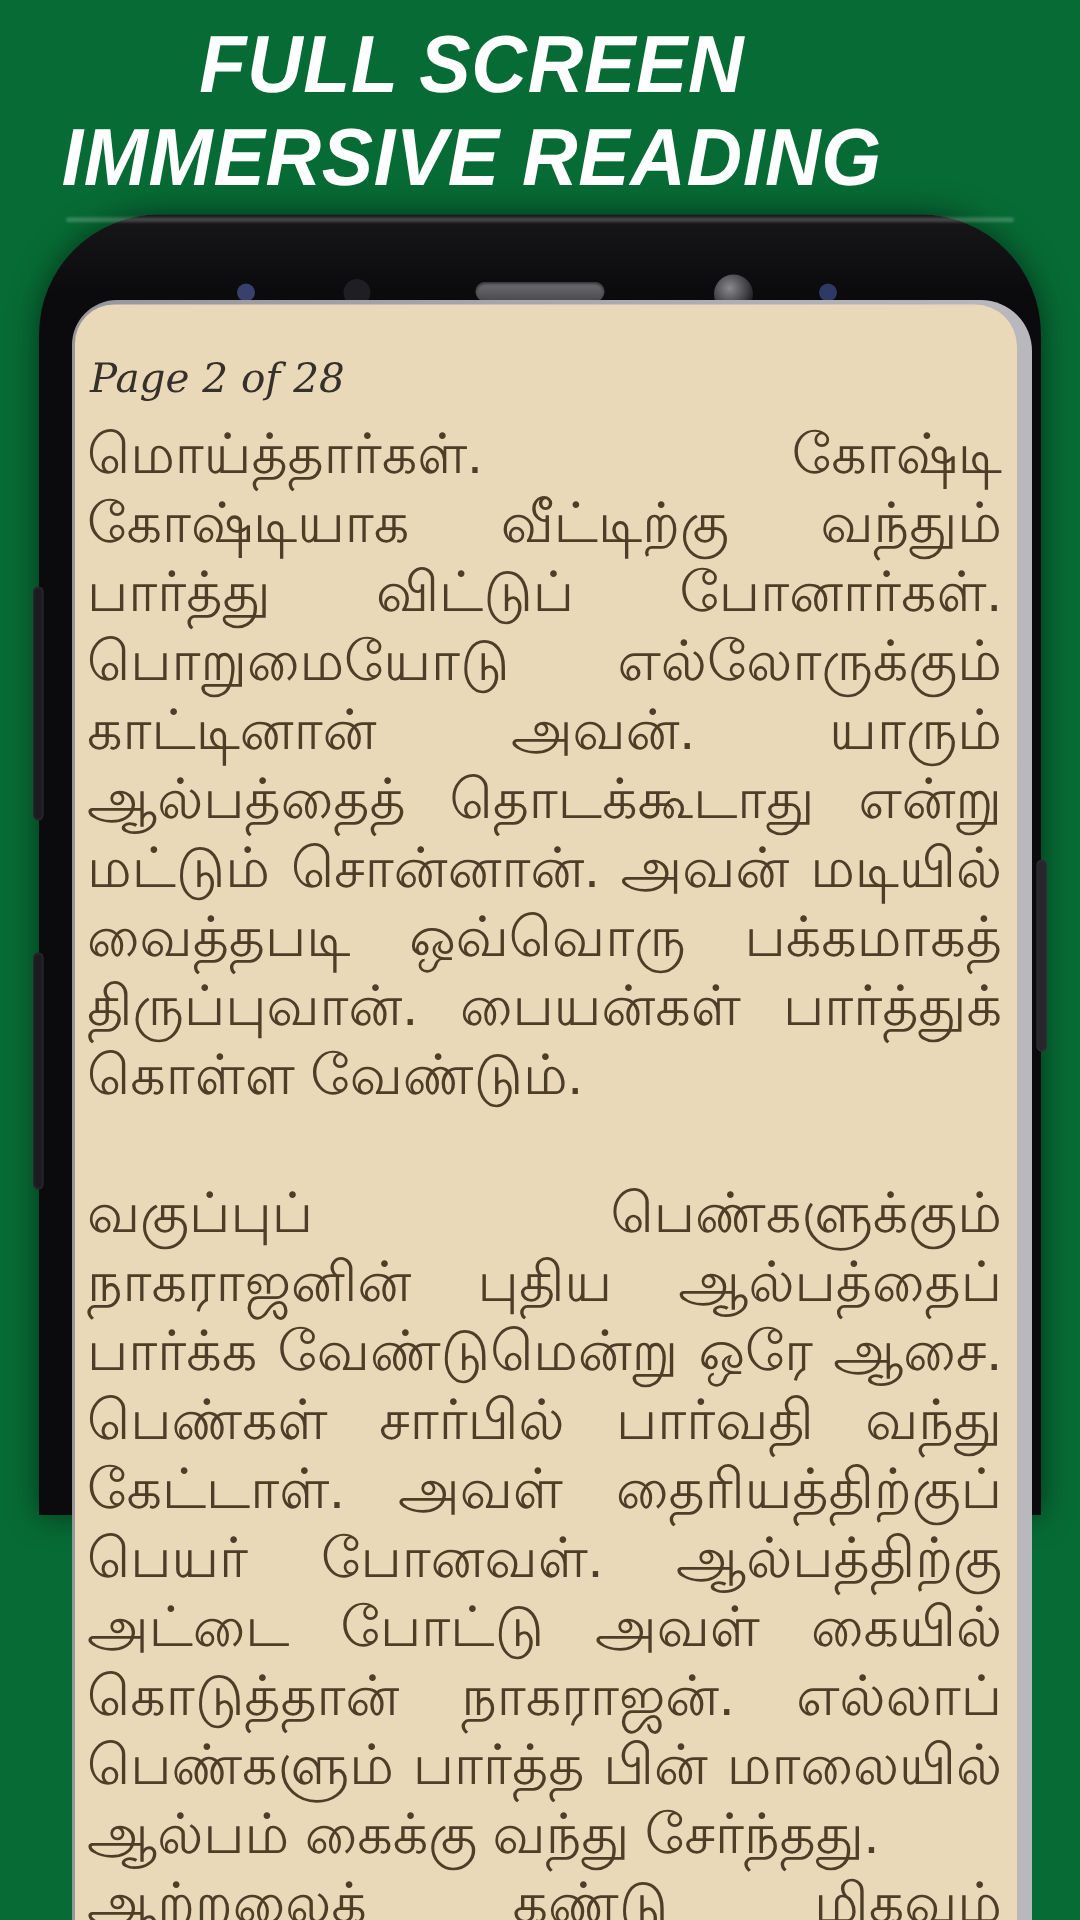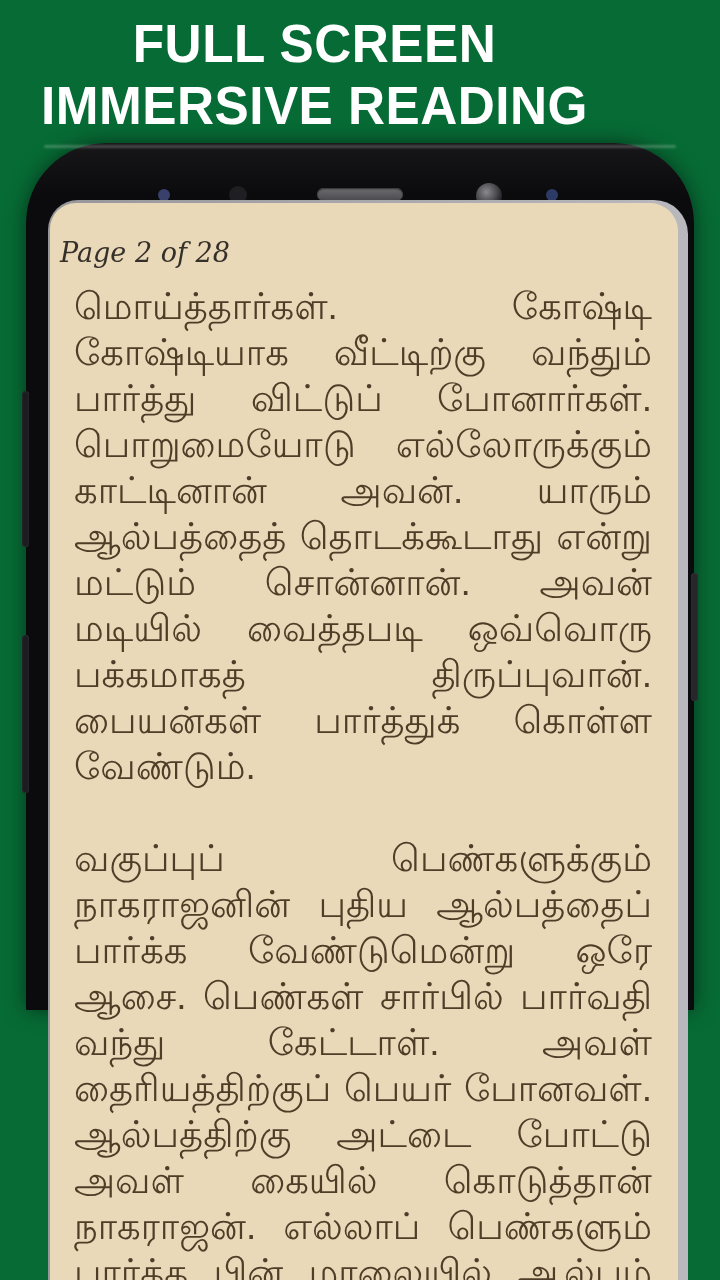--- a/index.html
+++ b/index.html
@@ -7,21 +7,21 @@
     width:720px;height:1280px;
     background:#076b35;
     position:relative;
     overflow:hidden;
     font-family:"Liberation Sans",sans-serif;
   }
   
   .banner{
     position:absolute;top:12px;left:0;width:629px;
     text-align:center;color:#ffffff;
-    font-weight:600;letter-spacing:.5px;
+    font-weight:600;letter-spacing:.5px;font-style:italic;
   }
   .banner .bline{
     font-size:54px;line-height:62px;
     transform:scaleX(.95);transform-origin:center;
   }
   
   .phone{
     position:absolute;left:26px;top:143px;width:668px;height:867px;
     background:linear-gradient(180deg,#17171a 0%,#0b0b0d 6%,#0b0b0d 100%);
     border-radius:80px 80px 0 0;
@@ -76,21 +76,21 @@
     font-family:"DejaVu Serif",serif;font-style:italic;
     font-size:27px;color:#35302a;white-space:nowrap;
   }
   .book-title{
     font-size:29px;color:#493a25;white-space:nowrap;
   }
   .body-text{
     margin-top:12px;color:#4e3d27;
   }
   .body-text p{
-    margin:16px;font-size:37px;line-height:46px;
+    margin:0;font-size:37px;line-height:46px;
     text-align:justify;text-justify:inter-word;
   }
   .body-text p.gap-after{margin-bottom:46px;}
 </style>
 </head>
 <body>
 
 <div class="banner">
   <div class="bline">FULL SCREEN</div>
   <div class="bline">IMMERSIVE READING</div>

